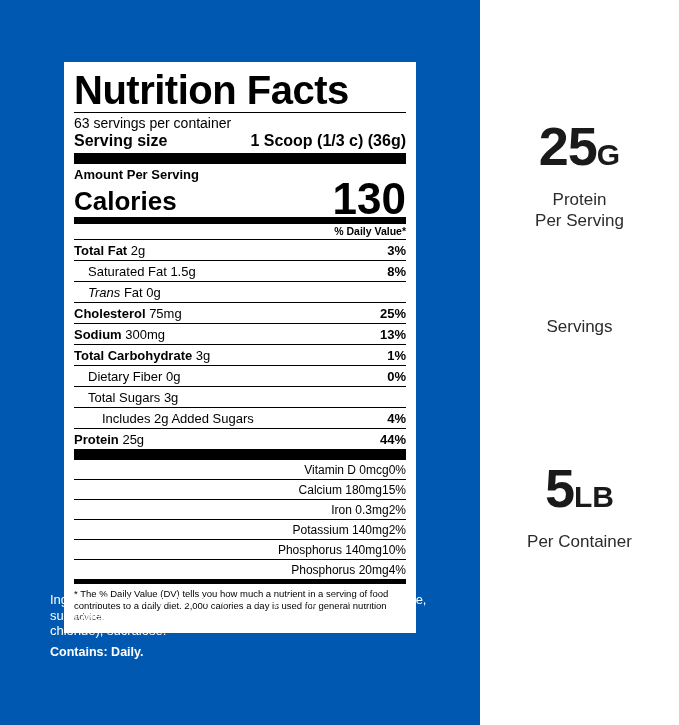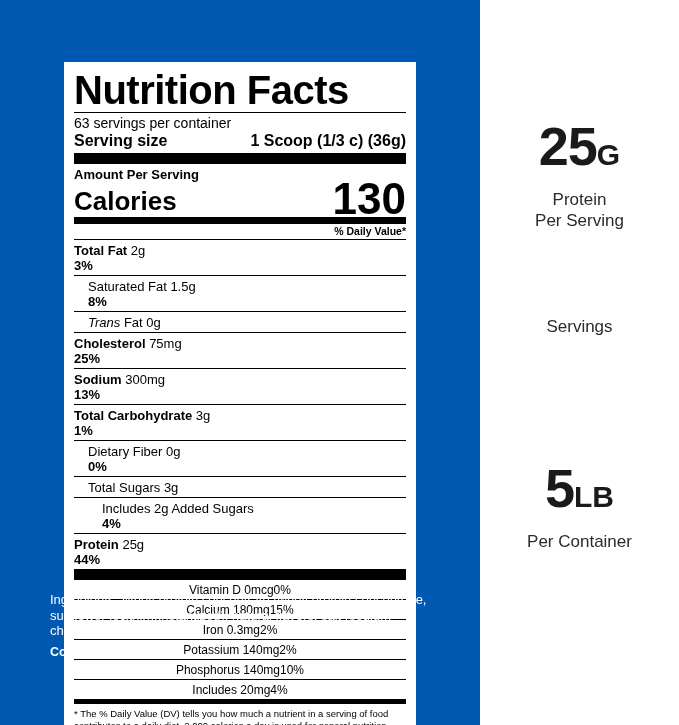--- a/index.html
+++ b/index.html
@@ -88,31 +88,30 @@
     font-weight: bold;
     font-size: 10.5px;
     padding: 1px 0 2px 0;
   }
   .nut-row {
     display: flex;
     justify-content: space-between;
     font-size: 13px;
     line-height: 15px;
     padding: 2.5px 0 2.5px 0;
-    flex-direction: column;
   }
   .nut-row .name { white-space: nowrap; }
   .nut-row .pct { font-weight: bold; white-space: nowrap; }
   .bold { font-weight: bold; }
   .ital { font-style: italic; }
   .indent1 { padding-left: 14px; }
   .indent2 { padding-left: 28px; }
   .vit-row {
     display: flex;
-    justify-content: center;
+    justify-content: flex-end;
     font-size: 12px;
     line-height: 14px;
     padding: 2.5px 0 2.5px 0;
   }
   .footnote {
     font-size: 9.5px;
     line-height: 11.5px;
     padding-top: 4px;
     color: #000;
   }
@@ -273,32 +272,32 @@
           <span>Potassium  140mg</span>
           <span>2%</span>
         </div>
         <div class="rule-thin"></div>
         <div class="vit-row">
           <span>Phosphorus  140mg</span>
           <span>10%</span>
         </div>
         <div class="rule-thin"></div>
         <div class="vit-row">
-          <span>Includes  20mg</span>
+          <span>Phosphorus  20mg</span>
           <span>4%</span>
         </div>
       </div>
 
     <div class="rule-med"></div>
 
     <div class="footnote">* The % Daily Value (DV) tells you how much a nutrient in a serving of food contributes to a daily diet. 2,000 calories a day is used for general nutrition advice.</div>
   </div>
 
   <div class="ingredients">Ingredients: Whey protein concentrate (whey protein concentrate, sunflower lecithin)(instantized), natural flavors, salt (sodium chloride), sucralose.</div>
-  <div class="contains">Contains: Milk.</div>
+  <div class="contains">Contains: Daily.</div>
 
   <div class="right-col">
 
     <div class="stat stat-protein">
       <div class="stat-number"><span>25</span><span class="unit">G</span></div>
       <div class="stat-sub">
         <div>Protein</div>
         <div>Per Serving</div>
       </div>
     </div>

